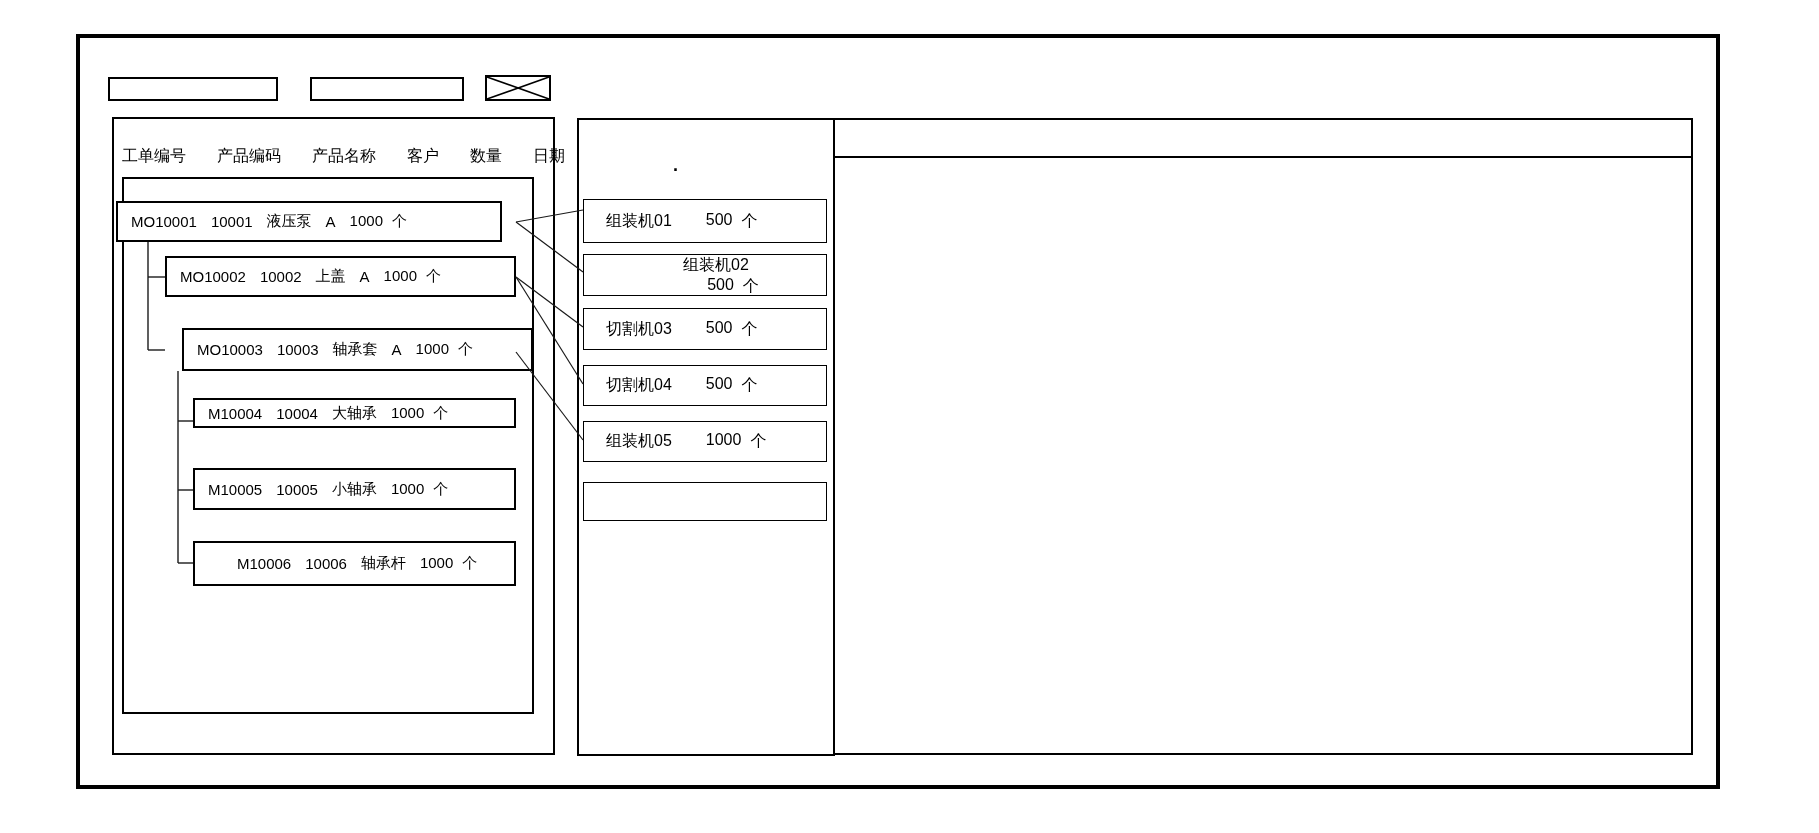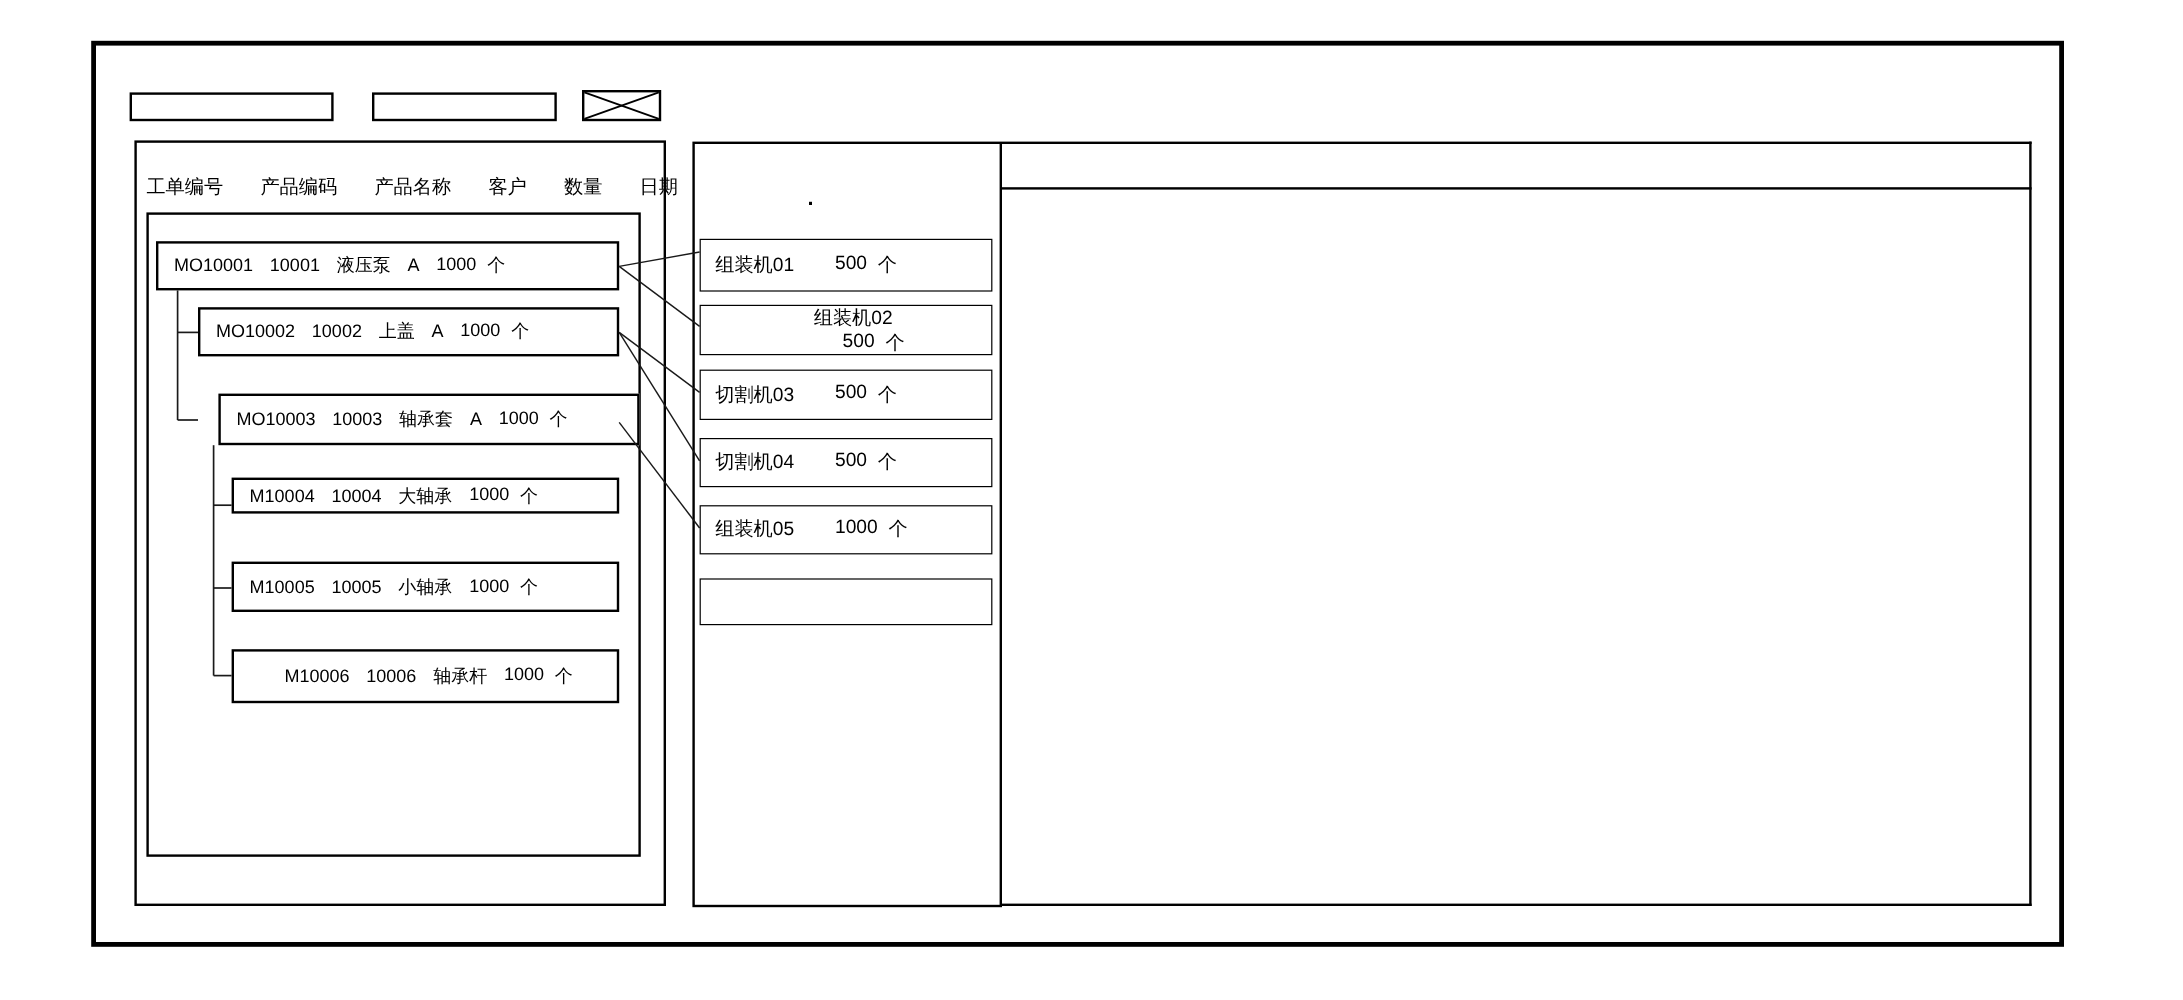--- a/index.html
+++ b/index.html
@@ -13,30 +13,30 @@
   .rect1{left:108px;top:77px;width:170px;height:24px;}
   .rect2{left:310px;top:77px;width:154px;height:24px;}
   .xbox{left:485px;top:75px;width:66px;height:26px;border:2px solid #000;}
   .left-panel{left:112px;top:117px;width:443px;height:638px;border:2px solid #000;}
   .col-header{left:122px;top:145px;height:22px;display:flex;gap:31px;align-items:center;
     font-size:16px;white-space:nowrap;}
   .tree-container{left:122px;top:177px;width:412px;height:537px;border:2px solid #000;}
   .order-node{border:2px solid #000;background:#fff;display:flex;align-items:center;
     gap:14px;padding-left:13px;font-size:15px;white-space:nowrap;}
   .order-node .qtyu{display:flex;gap:9px;}
-  .b1{left:130px;top:201px;width:386px;height:41px;}
+  .b1{left:116px;top:201px;width:386px;height:41px;}
   .b2{left:165px;top:256px;width:351px;height:41px;}
   .b3{left:182px;top:328px;width:351px;height:43px;}
   .b4{left:193px;top:398px;width:323px;height:30px;}
   .b5{left:193px;top:468px;width:323px;height:42px;}
   .b6{left:193px;top:541px;width:323px;height:45px;padding-left:42px;}
   .middle-panel{left:577px;top:118px;width:258px;height:638px;border:2px solid #000;}
   .panel-dot{left:673px;top:155px;font-size:18px;font-weight:bold;}
   .machine-slot{left:583px;width:244px;border:1.5px solid #000;background:#fff;
-    display:flex;align-items:center;padding-left:12px;font-size:16px;white-space:nowrap;}
+    display:flex;align-items:center;padding-left:22px;font-size:16px;white-space:nowrap;}
   .machine-slot .mqty{margin-left:34px;display:flex;gap:9px;}
   .m1{top:199px;height:44px;}
   .m2{top:254px;height:42px;flex-direction:column;}
   .m3{top:308px;height:42px;}
   .m4{top:365px;height:41px;}
   .m5{top:421px;height:41px;}
   .m6{top:482px;height:39px;}
   .right-panel{left:835px;top:118px;width:858px;height:637px;border:2px solid #000;border-left:none;}
   .right-divider{left:835px;top:156px;width:858px;height:2px;background:#000;}
   .overlay{left:0;top:0;width:1819px;height:833px;pointer-events:none;}

